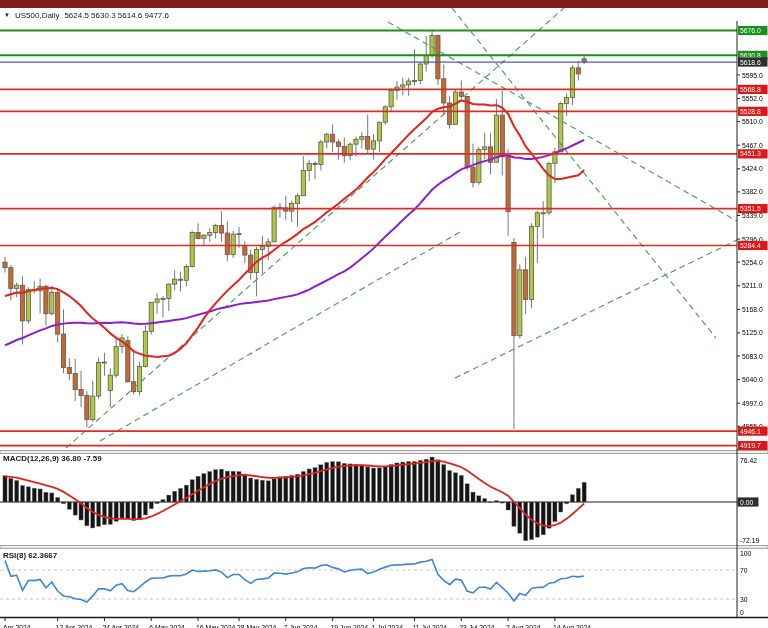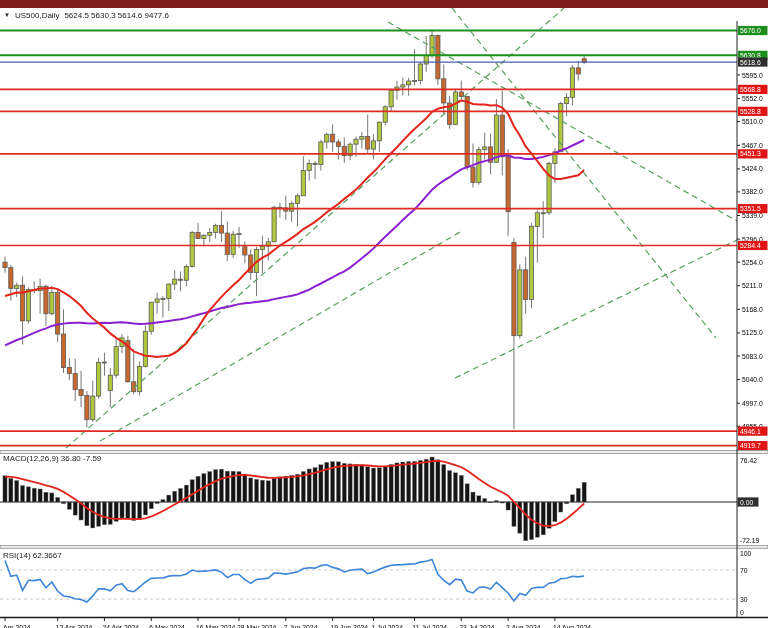--- a/index.html
+++ b/index.html
@@ -2,21 +2,21 @@
 <html><head>
 <meta charset="utf-8">
 <style>
   html,body{margin:0;padding:0;background:#fff;}
   #win{position:relative;width:768px;height:628px;background:#ffffff;overflow:hidden;
        font-family:"Liberation Sans",sans-serif;border-top:8px solid #7f1d1d;box-sizing:border-box;}
   #cv{position:absolute;left:0;top:0;}
   .titlebar{position:absolute;left:0;top:1px;height:12px;display:flex;align-items:center;
             gap:5px;padding-left:4px;font-size:8px;color:#1a1a1a;z-index:5;}
   .tri{font-size:6px;color:#222;line-height:1;}
-  .indlabel{position:absolute;left:3px;font-size:8px;color:#1a1a1a;z-index:5;}
+  .indlabel{position:absolute;left:3px;font-size:8px;color:#1a1a1a;z-index:5;font-weight:bold;}
   #macdlabel{top:446px;}
   #rsilabel{top:543px;}
   svg text{font-family:"Liberation Sans",sans-serif;}
 </style>
 </head>
 <body>
 
 <div id="win">
   <div class="titlebar">
     <span class="tri">▼</span>
@@ -455,14 +455,14 @@
         <line x1="461.29999999999995" y1="610" x2="461.29999999999995" y2="613" stroke="#222" stroke-width="1"></line>
         <text x="459.29999999999995" y="621.5" font-size="6.8" fill="#000000">23 Jul 2024</text>
         <line x1="508.09999999999997" y1="610" x2="508.09999999999997" y2="613" stroke="#222" stroke-width="1"></line>
         <text x="506.09999999999997" y="621.5" font-size="6.8" fill="#000000">2 Aug 2024</text>
         <line x1="554.9" y1="610" x2="554.9" y2="613" stroke="#222" stroke-width="1"></line>
         <text x="552.9" y="621.5" font-size="6.8" fill="#000000">14 Aug 2024</text>
       </g>
     </svg>
 
   <div class="indlabel" id="macdlabel">MACD(12,26,9) 36.80 -7.59</div>
-  <div class="indlabel" id="rsilabel">RSI(14) 62.3667</div>
+  <div class="indlabel" id="rsilabel">RSI(8) 62.3667</div>
 </div>
 
 </body></html>

